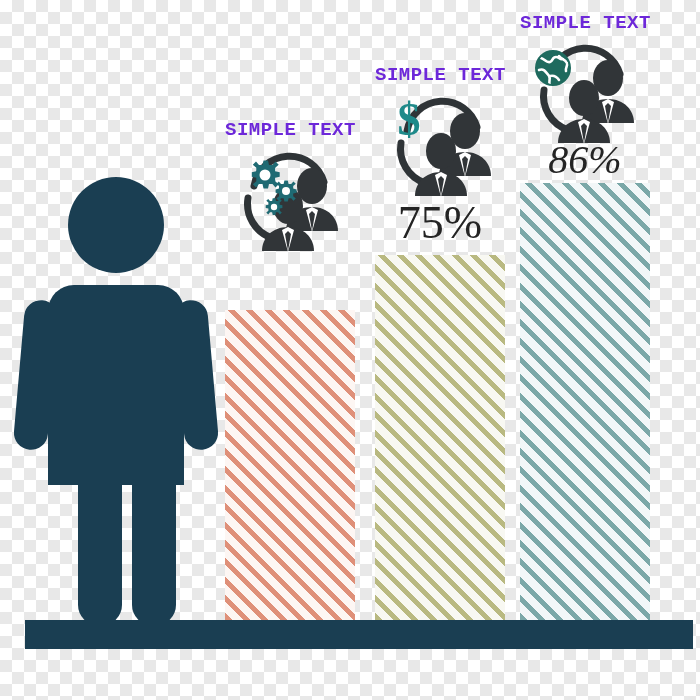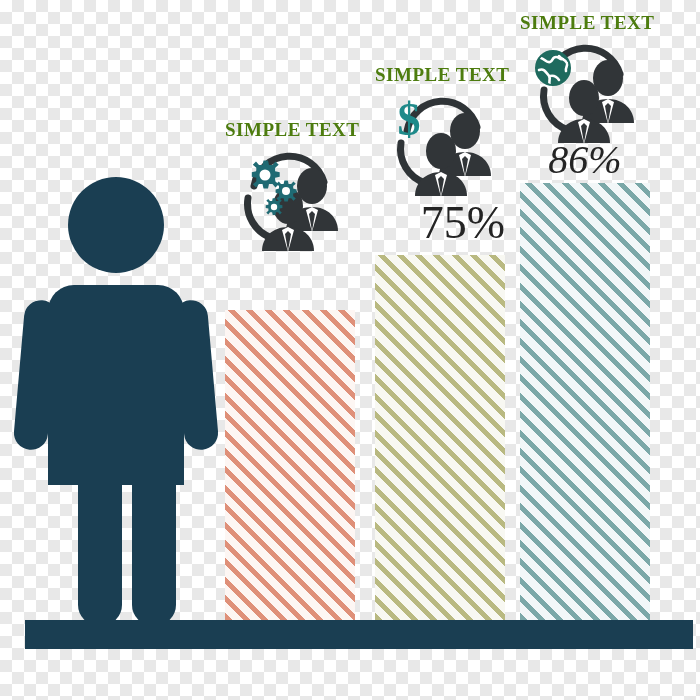--- a/index.html
+++ b/index.html
@@ -59,22 +59,22 @@
   
   .bar{position:absolute;bottom:80px;}
   .bar .fill{
     position:absolute;inset:0;
     background-repeat:repeat;
   }
 
   
   .col-label{
     position:absolute;text-align:center;
-    font-family:Liberation Serif, serif;
-    font-weight:700;color:#4d7c0f;letter-spacing:0.5px;
+    font-family:Liberation Mono, monospace;
+    font-weight:700;color:#6d28d9;letter-spacing:0.5px;
     white-space:nowrap;
   }
   .col-pct{
     position:absolute;text-align:center;
     font-family:"Liberation Serif", serif;
     font-weight:400;color:#242424;white-space:nowrap;
   }
   .icon-wrap{position:absolute;}
 </style>
 </head>
@@ -164,21 +164,21 @@
       </g>
       <path d="M56,79 l-6,3 l6,22 l6,-22 z" fill="#ffffff"></path>
       <path d="M56,83 l-3,3 l3,17 l3,-17 z" fill="#313538"></path>
 
       <g>
         <text x="24" y="42" font-family="Liberation Serif, serif" font-size="46" font-weight="700" fill="#1f8a8a" text-anchor="middle">$</text>
       </g>
     </svg>
   </div>
 
-  <div class="col-pct" style="left:375px;top:196px;width:130px;font-size:46px;text-align:right;">75%</div>
+  <div class="col-pct" style="left:375px;top:196px;width:130px;font-size:46px;">75%</div>
 
   <div class="col-label" style="left:520px;top:12px;width:130px;font-size:19px;">SIMPLE TEXT</div>
 
   <div class="icon-wrap" style="left:528px;top:40px;width:120px;height:105px;">
     <svg width="120" height="105" viewBox="0 0 120 105">
       <g>
         <path d="M22,38 A36,36 0 0 1 92,34" fill="none" stroke="#2f3437" stroke-width="7" stroke-linecap="round"></path>
         <path d="M16,50 A36,36 0 0 0 40,90" fill="none" stroke="#2f3437" stroke-width="7" stroke-linecap="round"></path>
       </g>
       <g fill="#313538">

